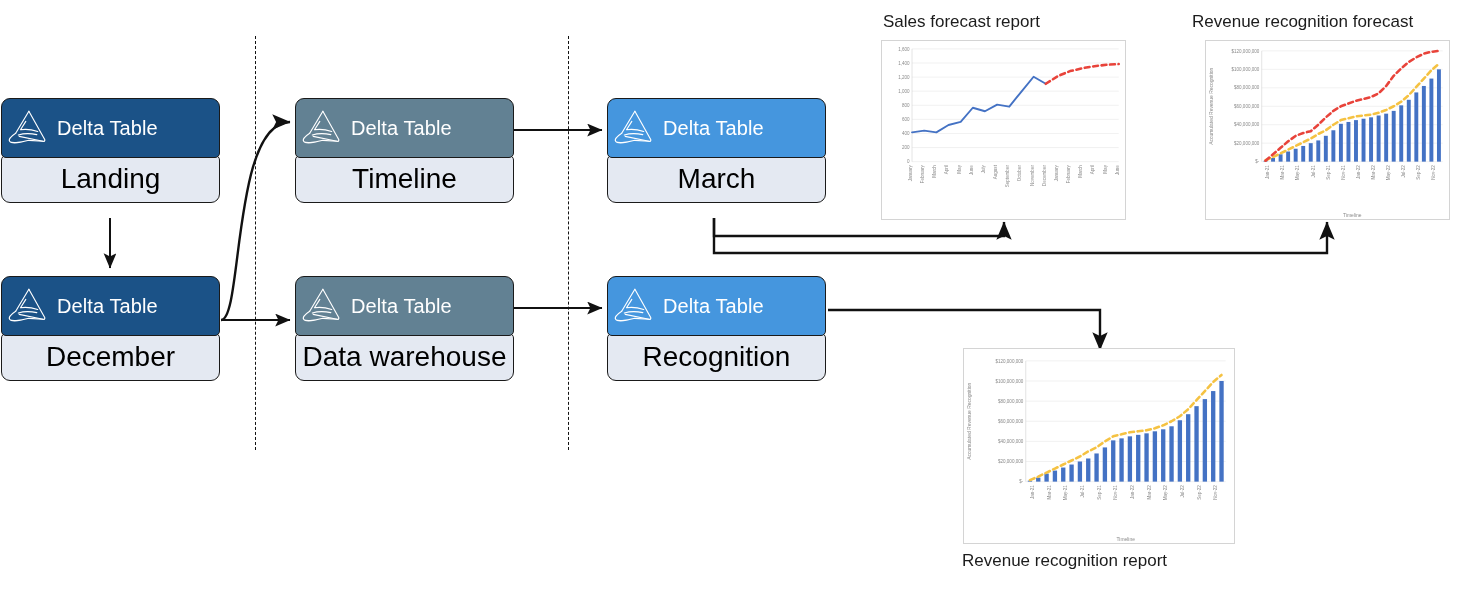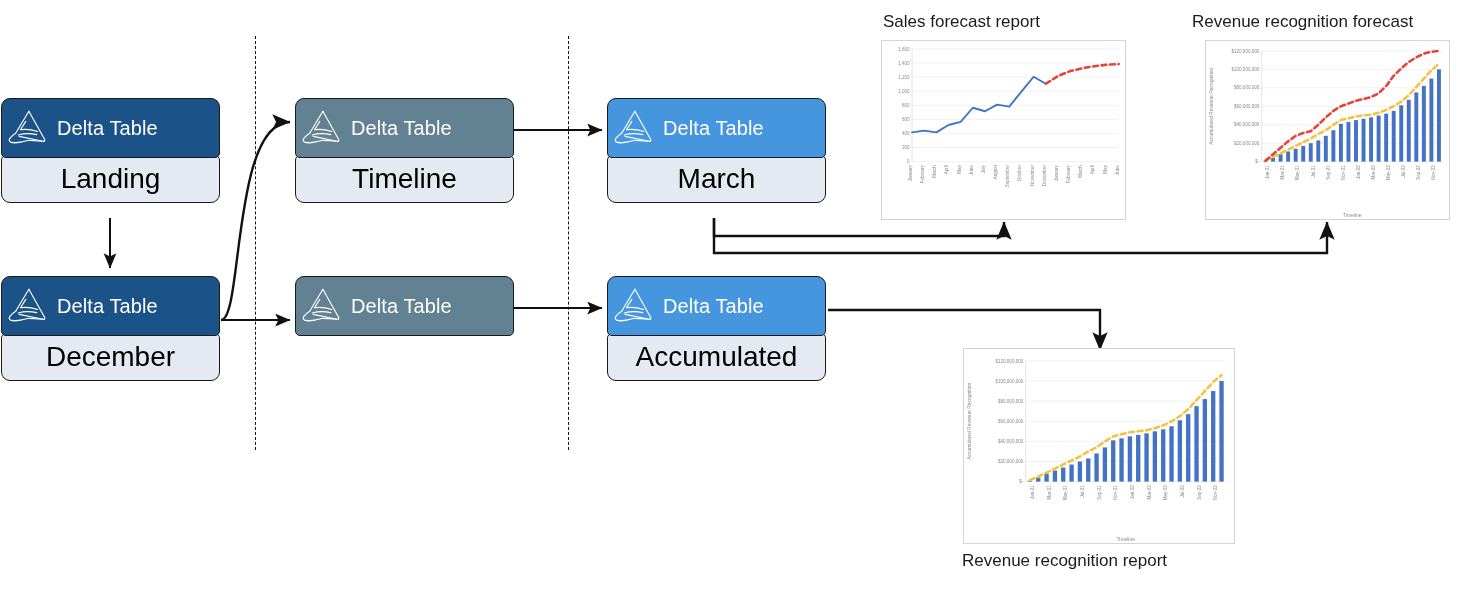--- a/index.html
+++ b/index.html
@@ -129,20 +129,23 @@
         <g fill="none" stroke="#ffffff" stroke-width="2.6" stroke-linejoin="round" stroke-linecap="round">
           <path d="M52,12 L88,76 C89,79 87,81 84,80 L30,69"></path>
           <path d="M52,12 L22,62"></path>
           <path d="M22,62 C10,70 6,76 8,80 C11,85 30,84 52,78 L84,80"></path>
           <path d="M45,35 L33,54 C45,52 60,54 72,58"></path>
           <path d="M28,66 C40,62 56,62 70,65"></path>
         </g>
       </svg>
       <div class="lbl">Delta Table</div>
     </div>
+    <div class="body">
+      <span>Data warehouse</span>
+    </div>
   </div>
 
   <div class="node" style="left:607px;top:98px;">
     <div class="hdr" style="background:#4596DE;">
       <svg class="logo" viewBox="0 0 100 100">
         <g fill="none" stroke="#ffffff" stroke-width="2.6" stroke-linejoin="round" stroke-linecap="round">
           <path d="M52,12 L88,76 C89,79 87,81 84,80 L30,69"></path>
           <path d="M52,12 L22,62"></path>
           <path d="M22,62 C10,70 6,76 8,80 C11,85 30,84 52,78 L84,80"></path>
           <path d="M45,35 L33,54 C45,52 60,54 72,58"></path>
@@ -163,21 +166,21 @@
           <path d="M52,12 L88,76 C89,79 87,81 84,80 L30,69"></path>
           <path d="M52,12 L22,62"></path>
           <path d="M22,62 C10,70 6,76 8,80 C11,85 30,84 52,78 L84,80"></path>
           <path d="M45,35 L33,54 C45,52 60,54 72,58"></path>
           <path d="M28,66 C40,62 56,62 70,65"></path>
         </g>
       </svg>
       <div class="lbl">Delta Table</div>
     </div>
     <div class="body">
-      <span>Accumulated</span>
+      <span>Recognition</span>
     </div>
   </div>
 
   <div class="ctitle" style="left:883px;top:12px;width:240px;">Sales forecast report</div>
   <div class="ctitle" style="left:962px;top:551px;width:278px;">Revenue recognition report</div>
   <div class="ctitle" style="left:1192px;top:12px;width:272px;">Revenue recognition forecast</div>
 
   <div class="chartbox" style="left:881px;top:40px;width:245px;height:180px;">
     <svg class="chart-svg" viewBox="0 0 245 180">
       <g id="sf-grid">

